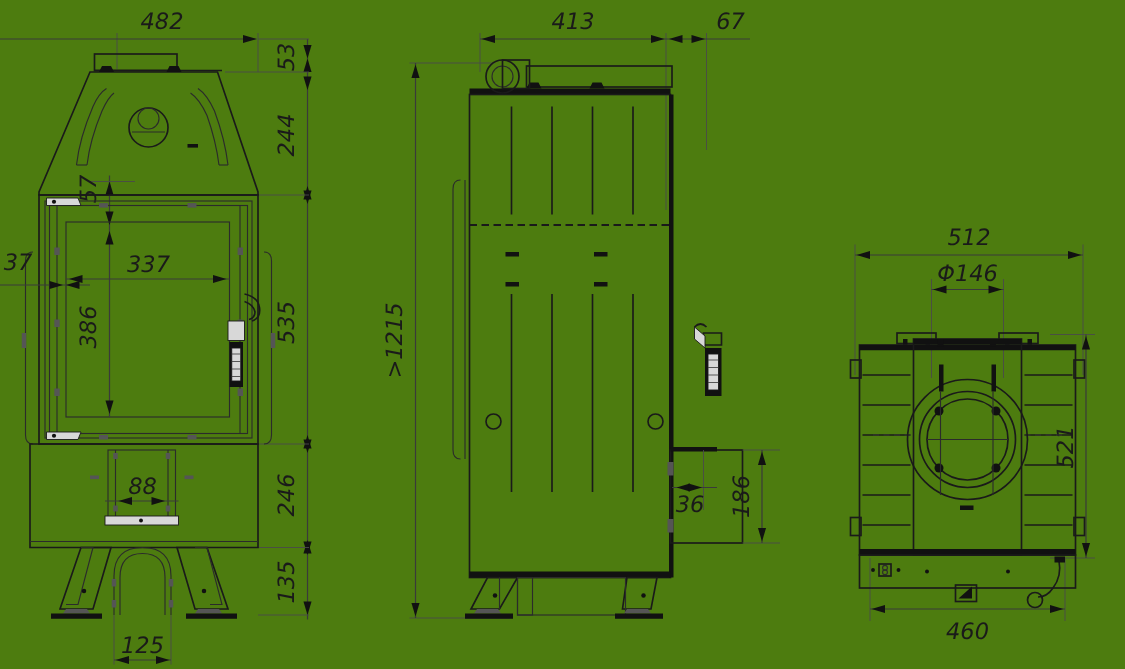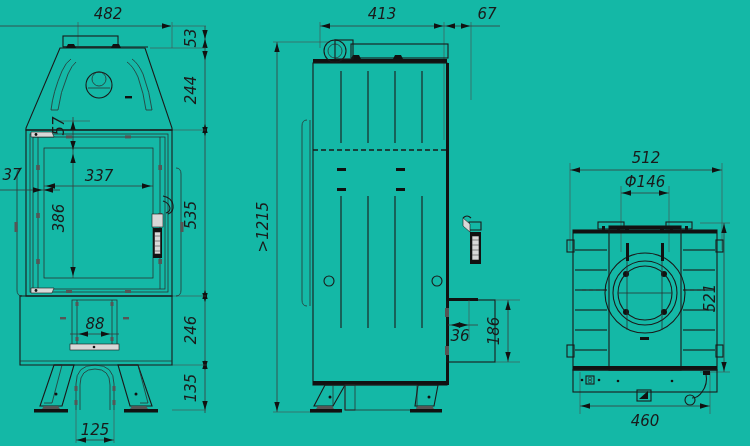--- a/index.html
+++ b/index.html
@@ -1,16 +1,16 @@
 <!DOCTYPE html>
 <html><head>
 <meta charset="utf-8">
 <style>
   html,body{margin:0;padding:0;background:#ffffff;}
-  #sheet{position:relative;width:750px;height:446px;background:#14b8a6;overflow:hidden;}
+  #sheet{position:relative;width:750px;height:446px;background:#4d7c0f;overflow:hidden;}
   svg{display:block;}
   .dimtext{font-family:"DejaVu Sans","Liberation Sans",sans-serif;font-style:italic;font-size:15px;fill:#1a1a1a;}
   .obj{fill:none;stroke:#1a1a1a;stroke-width:1.1;}
   .objthin{fill:none;stroke:#2b2b2b;stroke-width:0.75;}
   .objhair{fill:none;stroke:#3a3a3a;stroke-width:0.55;}
   .dimline{fill:none;stroke:#3a3a3a;stroke-width:0.8;}
   .extline{fill:none;stroke:#4a4a4a;stroke-width:0.6;}
   .dash{fill:none;stroke:#1a1a1a;stroke-width:1.4;stroke-dasharray:5 3;}
   .fillblk{fill:#111;stroke:none;}
   .fillgrey{fill:#555;stroke:none;}

